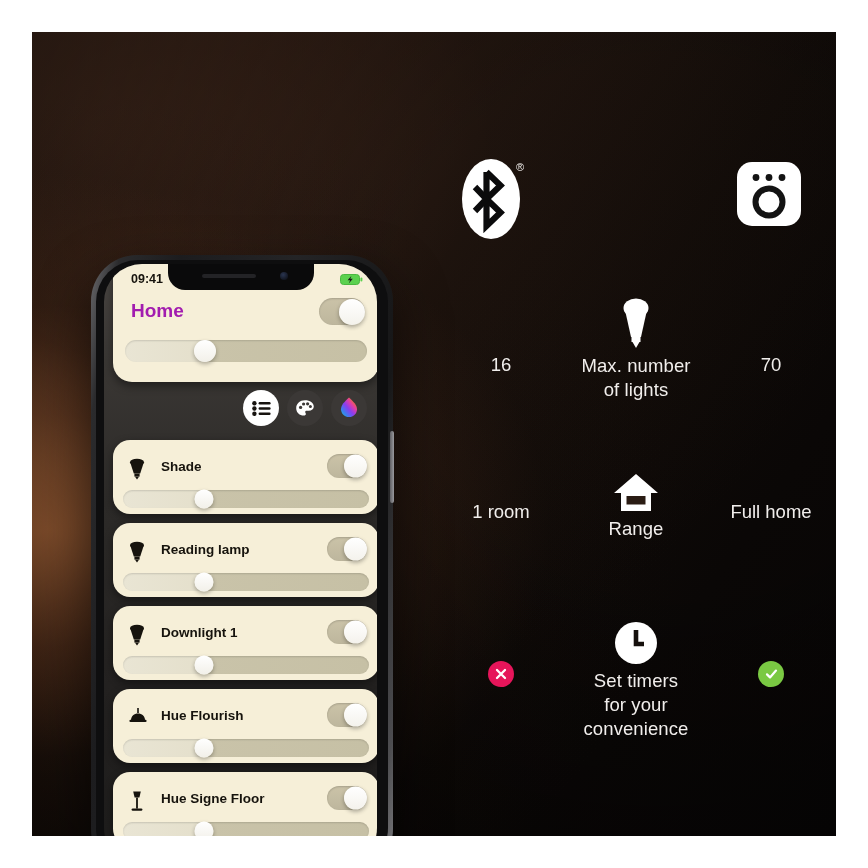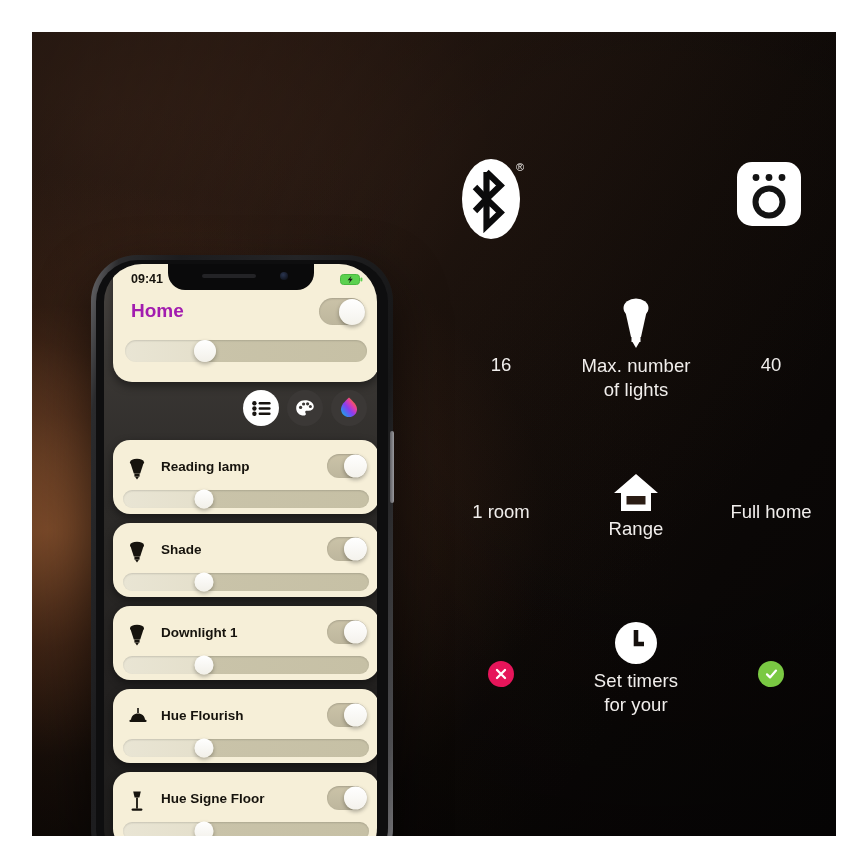--- a/index.html
+++ b/index.html
@@ -246,21 +246,21 @@
       <svg class="cmp-icon" width="40" height="54" viewBox="0 0 40 54">
         <ellipse cx="20" cy="11" rx="12.5" ry="9.5" fill="#ffffff"></ellipse>
         <path d="M9 13 L31 13 L25 40 L15 40 Z" fill="#ffffff"></path>
         <rect x="15.5" y="40" width="9" height="5" fill="#ffffff"></rect>
         <path d="M16.5 45 L23.5 45 L20 51 Z" fill="#ffffff"></path>
       </svg>
       <div class="cmp-label">Max. number</div>
       <div class="cmp-label">of lights</div>
     </div>
     <div class="cmp-side cmp-left" style="top:56px;">16</div>
-    <div class="cmp-side cmp-right" style="top:56px;">40</div>
+    <div class="cmp-side cmp-right" style="top:56px;">70</div>
   </div>
 
   <div class="cmp-row" style="top:440px;">
     <div class="cmp-center">
       <svg class="cmp-icon" width="46" height="42" viewBox="0 0 46 42">
         <path d="M23 2 L45 21 L38 21 L38 39 L8 39 L8 21 L1 21 Z" fill="#ffffff"></path>
         <rect x="13.5" y="24" width="19" height="8.5" fill="#2a1c14"></rect>
       </svg>
       <div class="cmp-label">Range</div>
     </div>
@@ -269,20 +269,21 @@
   </div>
 
   <div class="cmp-row" style="top:588px;">
     <div class="cmp-center">
       <svg class="cmp-icon" width="46" height="46" viewBox="0 0 46 46">
         <circle cx="23" cy="23" r="21" fill="#ffffff"></circle>
         <path d="M23 10 L23 24 L31 24" fill="none" stroke="#15100c" stroke-width="4.6" stroke-linecap="butt"></path>
       </svg>
       <div class="cmp-label">Set timers</div>
       <div class="cmp-label">for your</div>
+      <div class="cmp-label">convenience</div>
     </div>
     <div class="cmp-side cmp-left" style="top:41px;">
       <div class="badge" style="background:#e6155a;">
         <svg width="14" height="14" viewBox="0 0 14 14">
           <path d="M3 3 L11 11 M11 3 L3 11" stroke="#ffffff" stroke-width="2.3" stroke-linecap="round"></path>
         </svg>
       </div>
     </div>
     <div class="cmp-side cmp-right" style="top:41px;">
       <div class="badge" style="background:#7ac943;">
@@ -371,37 +372,37 @@
 
           <div class="light-list">
 
             <div class="card light-card">
               <svg class="lc-icon" width="20" height="22" viewBox="0 0 20 22">
                 <ellipse cx="10" cy="4.2" rx="7" ry="3.4" fill="#16130d"></ellipse>
                 <path d="M3.4 5 L16.6 5 L13.2 15.4 L6.8 15.4 Z" fill="#16130d"></path>
                 <rect x="7.4" y="15.6" width="5.2" height="3" fill="#16130d"></rect>
                 <path d="M8 18.8 L12 18.8 L10 21.4 Z" fill="#16130d"></path>
               </svg>
-              <div class="lc-name">Reading lamp</div>
+              <div class="lc-name">Shade</div>
               <div class="toggle lc-toggle">
                 <div class="knob"></div>
               </div>
               <div class="slider lc-slider">
                 <div class="sknob"></div>
               </div>
             </div>
 
             <div class="card light-card">
               <svg class="lc-icon" width="20" height="22" viewBox="0 0 20 22">
                 <ellipse cx="10" cy="4.2" rx="7" ry="3.4" fill="#16130d"></ellipse>
                 <path d="M3.4 5 L16.6 5 L13.2 15.4 L6.8 15.4 Z" fill="#16130d"></path>
                 <rect x="7.4" y="15.6" width="5.2" height="3" fill="#16130d"></rect>
                 <path d="M8 18.8 L12 18.8 L10 21.4 Z" fill="#16130d"></path>
               </svg>
-              <div class="lc-name">Shade</div>
+              <div class="lc-name">Reading lamp</div>
               <div class="toggle lc-toggle">
                 <div class="knob"></div>
               </div>
               <div class="slider lc-slider">
                 <div class="sknob"></div>
               </div>
             </div>
 
             <div class="card light-card">
               <svg class="lc-icon" width="20" height="22" viewBox="0 0 20 22">

